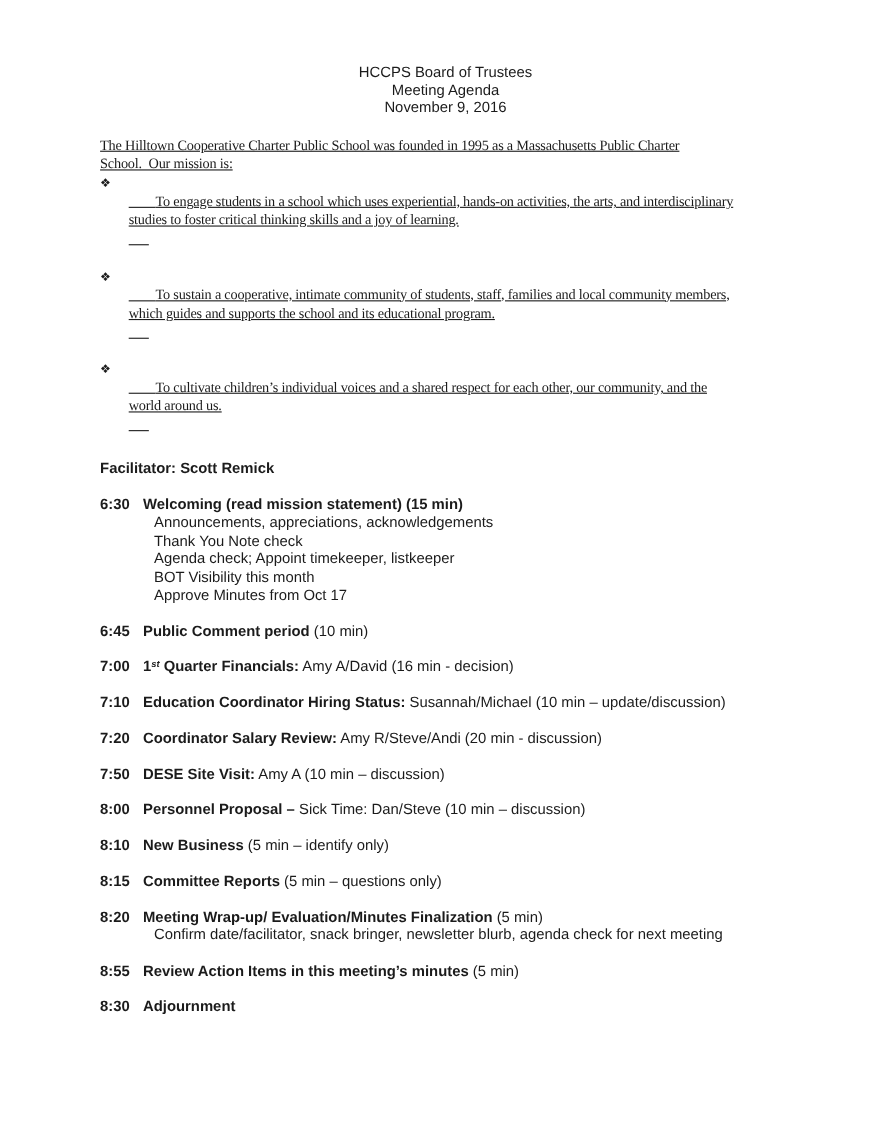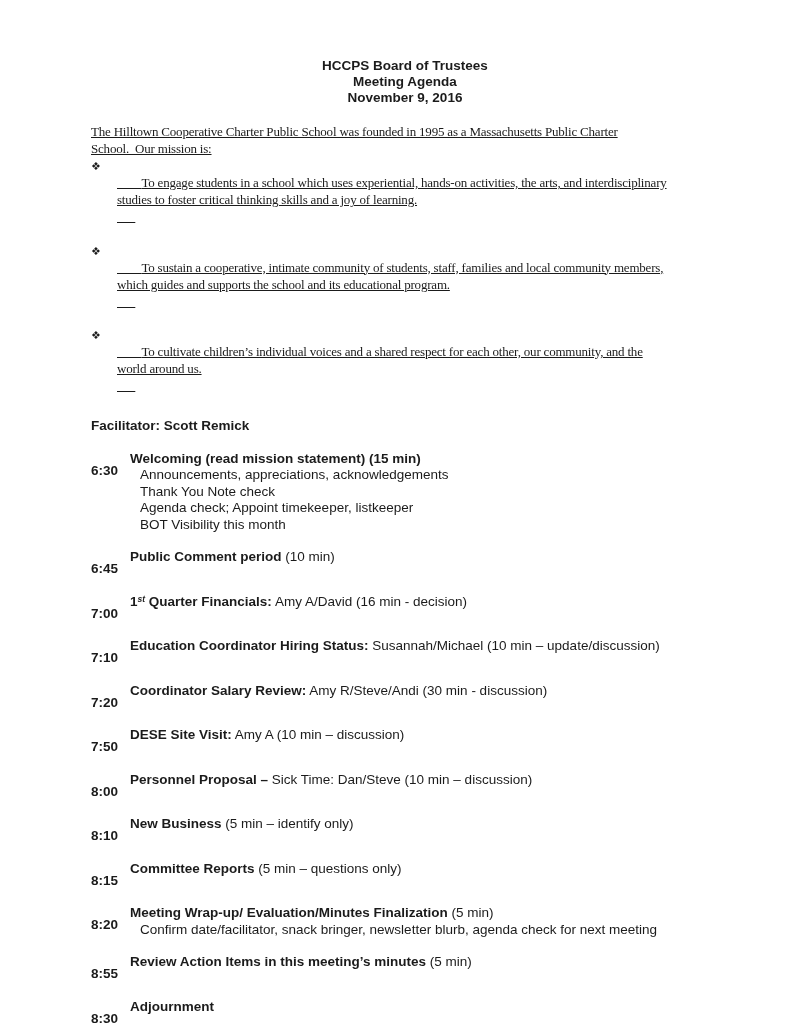--- a/index.html
+++ b/index.html
@@ -17,21 +17,21 @@
   .page {
     position: absolute;
     inset: 0;
     box-sizing: border-box;
     padding: 58px 72px 20px 91px;
     background: #ffffff;
   }
   .doc-header {
     text-align: center;
     font-family: "Liberation Sans", sans-serif;
-    font-weight: bold;
+    font-weight: normal;
     font-size: 13.5px;
     line-height: 16px;
     margin-bottom: 17px;
   }
   .intro {
     font-family: "Liberation Serif", serif;
     font-size: 13px;
     letter-spacing: -0.2px;
     line-height: 17px;
     text-decoration: underline;
@@ -67,21 +67,20 @@
     font-weight: bold;
     margin-top: 24px;
   }
   .agenda-item {
     display: flex;
     margin-top: 16px;
   }
   .agenda-time {
     flex: 0 0 39px;
     font-weight: bold;
-    margin-top: 12px;
   }
   .agenda-body {
     flex: 1 1 auto;
   }
   .b {
     font-weight: bold;
   }
   sup.b {
     font-size: 8.5px;
     line-height: 0;
@@ -127,20 +126,21 @@
 
     <div class="agenda-item">
       <span class="agenda-time">6:30</span>
       <div class="agenda-body">
         <div class="agenda-title"><span class="b">Welcoming (read mission statement) (15 min)</span><span></span></div>
         <div class="agenda-sublines">
           <div>Announcements, appreciations, acknowledgements</div>
           <div>Thank You Note check</div>
           <div>Agenda check; Appoint timekeeper, listkeeper</div>
           <div>BOT Visibility this month</div>
+          <div>Approve Minutes from Oct 17</div>
         </div>
       </div>
     </div>
 
     <div class="agenda-item">
       <span class="agenda-time">6:45</span>
       <div class="agenda-body">
         <div class="agenda-title"><span class="b">Public Comment period</span><span> (10 min)</span></div>
       </div>
     </div>
@@ -156,21 +156,21 @@
     <div class="agenda-item">
       <span class="agenda-time">7:10</span>
       <div class="agenda-body">
         <div class="agenda-title"><span class="b">Education Coordinator Hiring Status:</span><span> Susannah/Michael (10 min – update/discussion)</span></div>
       </div>
     </div>
 
     <div class="agenda-item">
       <span class="agenda-time">7:20</span>
       <div class="agenda-body">
-        <div class="agenda-title"><span class="b">Coordinator Salary Review:</span><span> Amy R/Steve/Andi (30 min - discussion)</span></div>
+        <div class="agenda-title"><span class="b">Coordinator Salary Review:</span><span> Amy R/Steve/Andi (20 min - discussion)</span></div>
       </div>
     </div>
 
 
     <div class="agenda-item">
       <span class="agenda-time">7:50</span>
       <div class="agenda-body">
         <div class="agenda-title"><span class="b">DESE Site Visit:</span><span> Amy A (10 min – discussion)</span></div>
       </div>
     </div>

